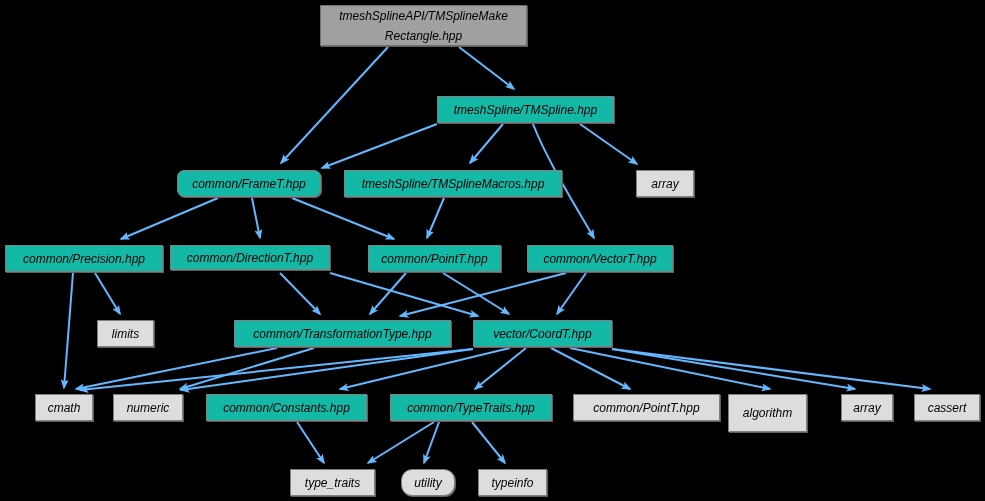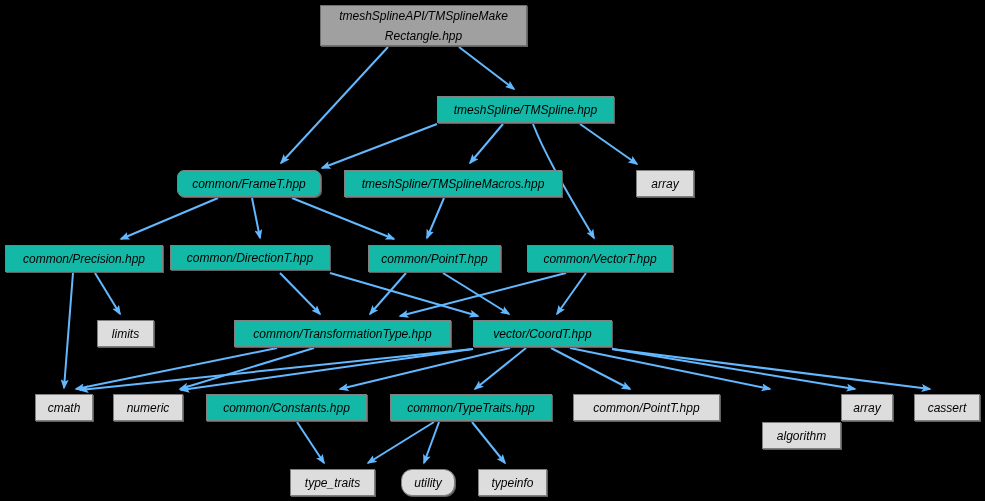--- a/index.html
+++ b/index.html
@@ -105,20 +105,20 @@
       <div class="node white" style="left: 368px; top: 245px; width: 133px; height: 27px;">common/PointT.hpp</div>
       <div class="node white" style="left: 527px; top: 245px; width: 146px; height: 27px;">common/VectorT.hpp</div>
       <div class="node gray" style="left: 97px; top: 320px; width: 57px; height: 27px;">limits</div>
       <div class="node white" style="left: 234px; top: 320px; width: 217px; height: 27px;">common/TransformationType.hpp</div>
       <div class="node white" style="left: 473px; top: 320px; width: 139px; height: 27px;">vector/CoordT.hpp</div>
       <div class="node gray" style="left: 35px; top: 394px; width: 58px; height: 27px;">cmath</div>
       <div class="node gray" style="left: 113px; top: 394px; width: 70px; height: 27px; text-align: right;">numeric</div>
       <div class="node white" style="left: 206px; top: 394px; width: 161px; height: 27px;">common/Constants.hpp</div>
       <div class="node white" style="left: 390px; top: 394px; width: 162px; height: 27px;">common/TypeTraits.hpp</div>
       <div class="node gray" style="left: 573px; top: 394px; width: 147px; height: 27px;">common/PointT.hpp</div>
-      <div class="node gray" style="left: 762px; top: 394px; width: 79px; height: 27px; margin-top: 28px;">algorithm</div>
+      <div class="node gray" style="left: 728px; top: 394px; width: 79px; height: 38px;">algorithm</div>
       <div class="node gray" style="left: 841px; top: 394px; width: 52px; height: 27px;">array</div>
       <div class="node gray" style="left: 914px; top: 394px; width: 66px; height: 27px;">cassert</div>
       <div class="node gray" style="left: 290px; top: 469px; width: 85px; height: 27px;">type_traits</div>
       <div class="node gray" style="left: 401px; top: 469px; width: 54px; height: 27px; border-radius: 11px;">utility</div>
       <div class="node gray" style="left: 478px; top: 469px; width: 69px; height: 27px;">typeinfo</div>
     </div>
 </div>
 
 </body></html>

